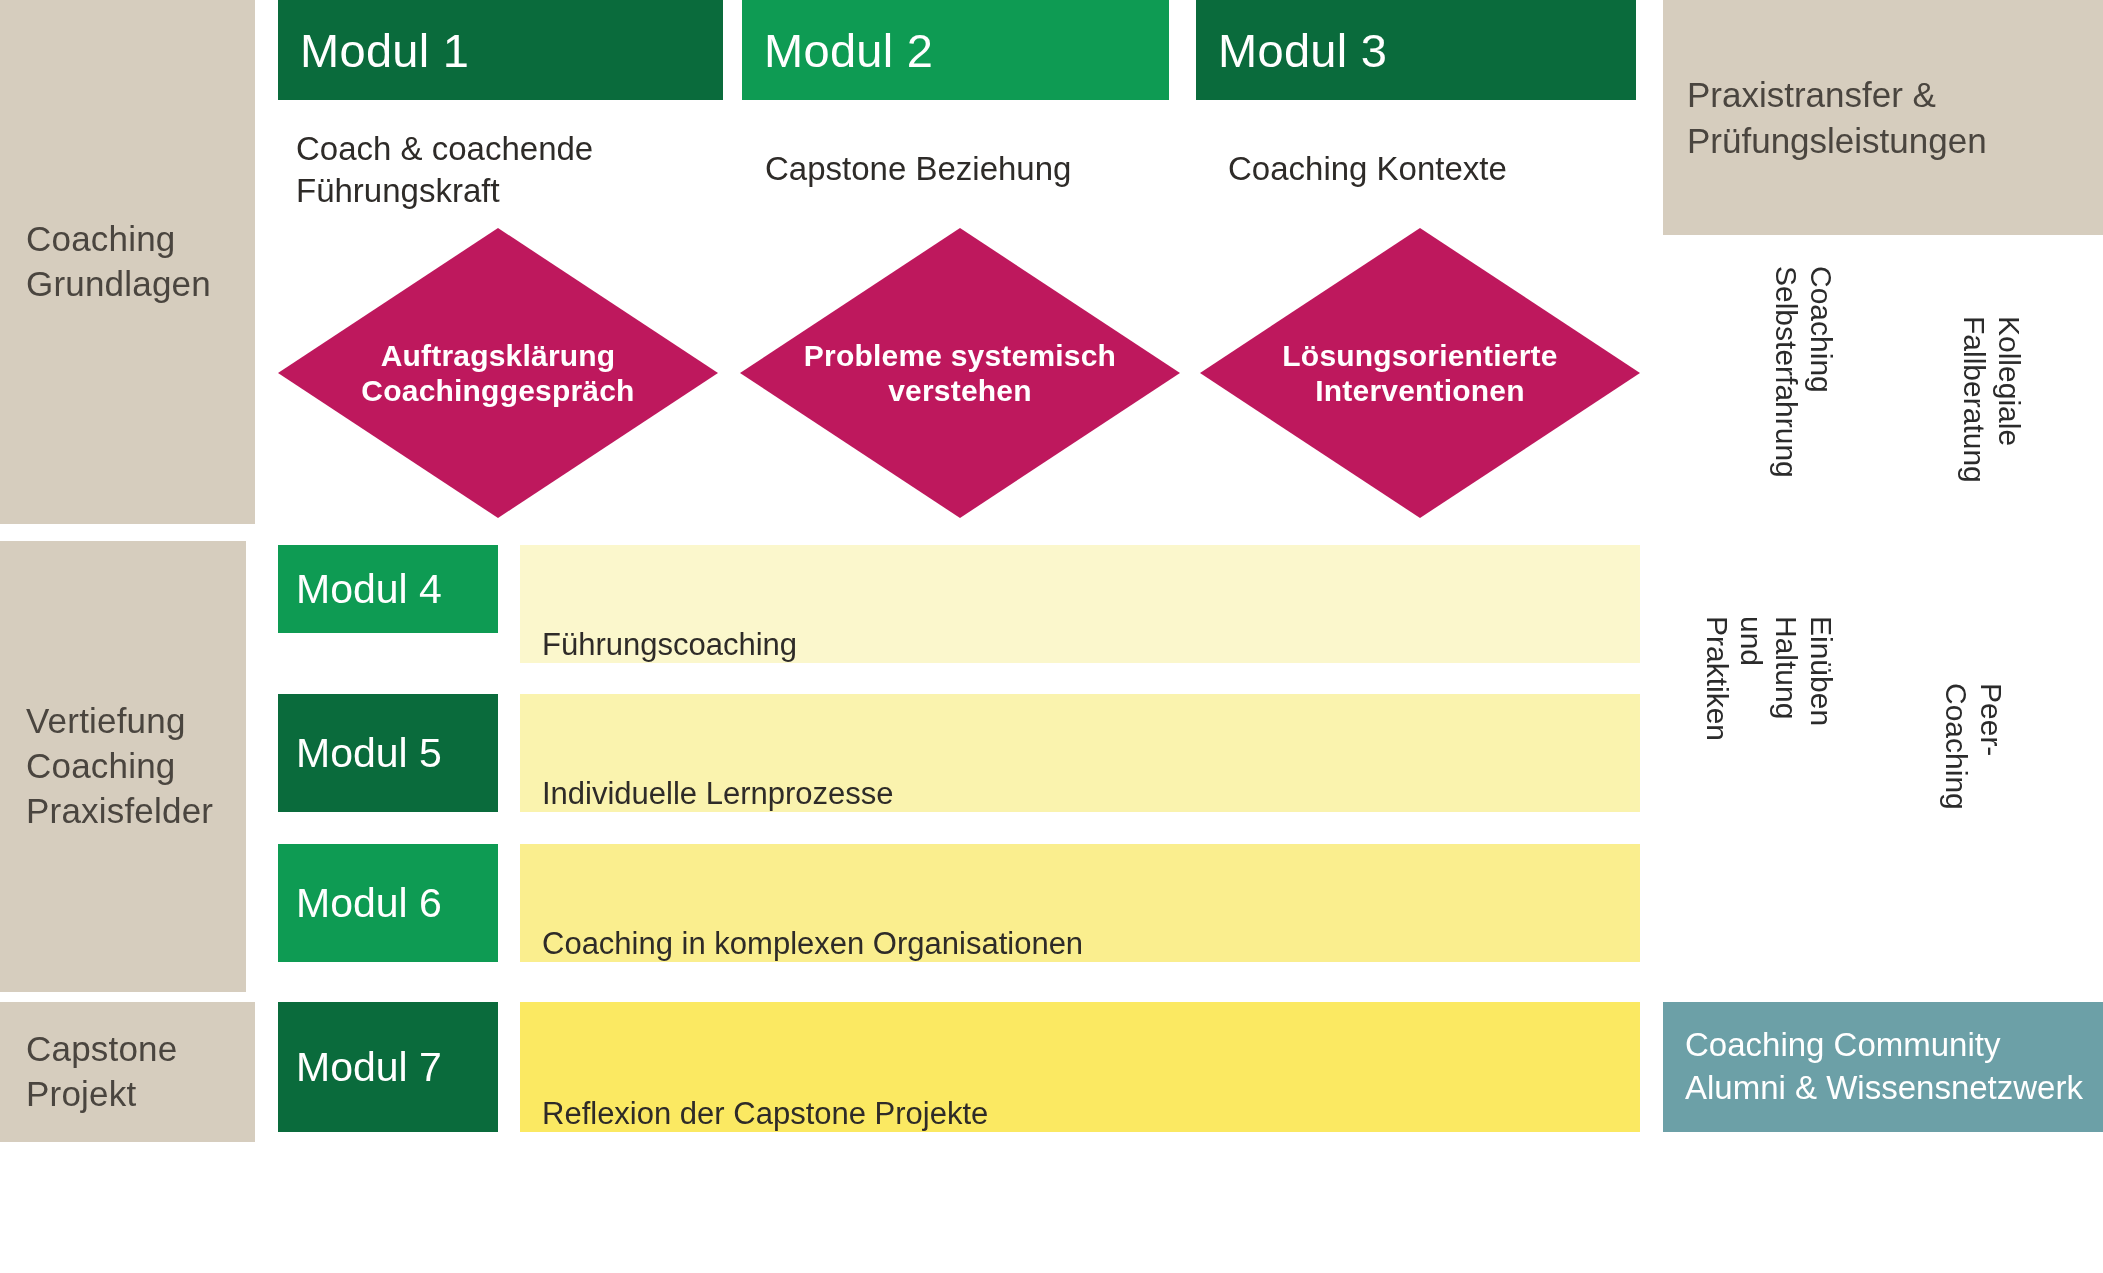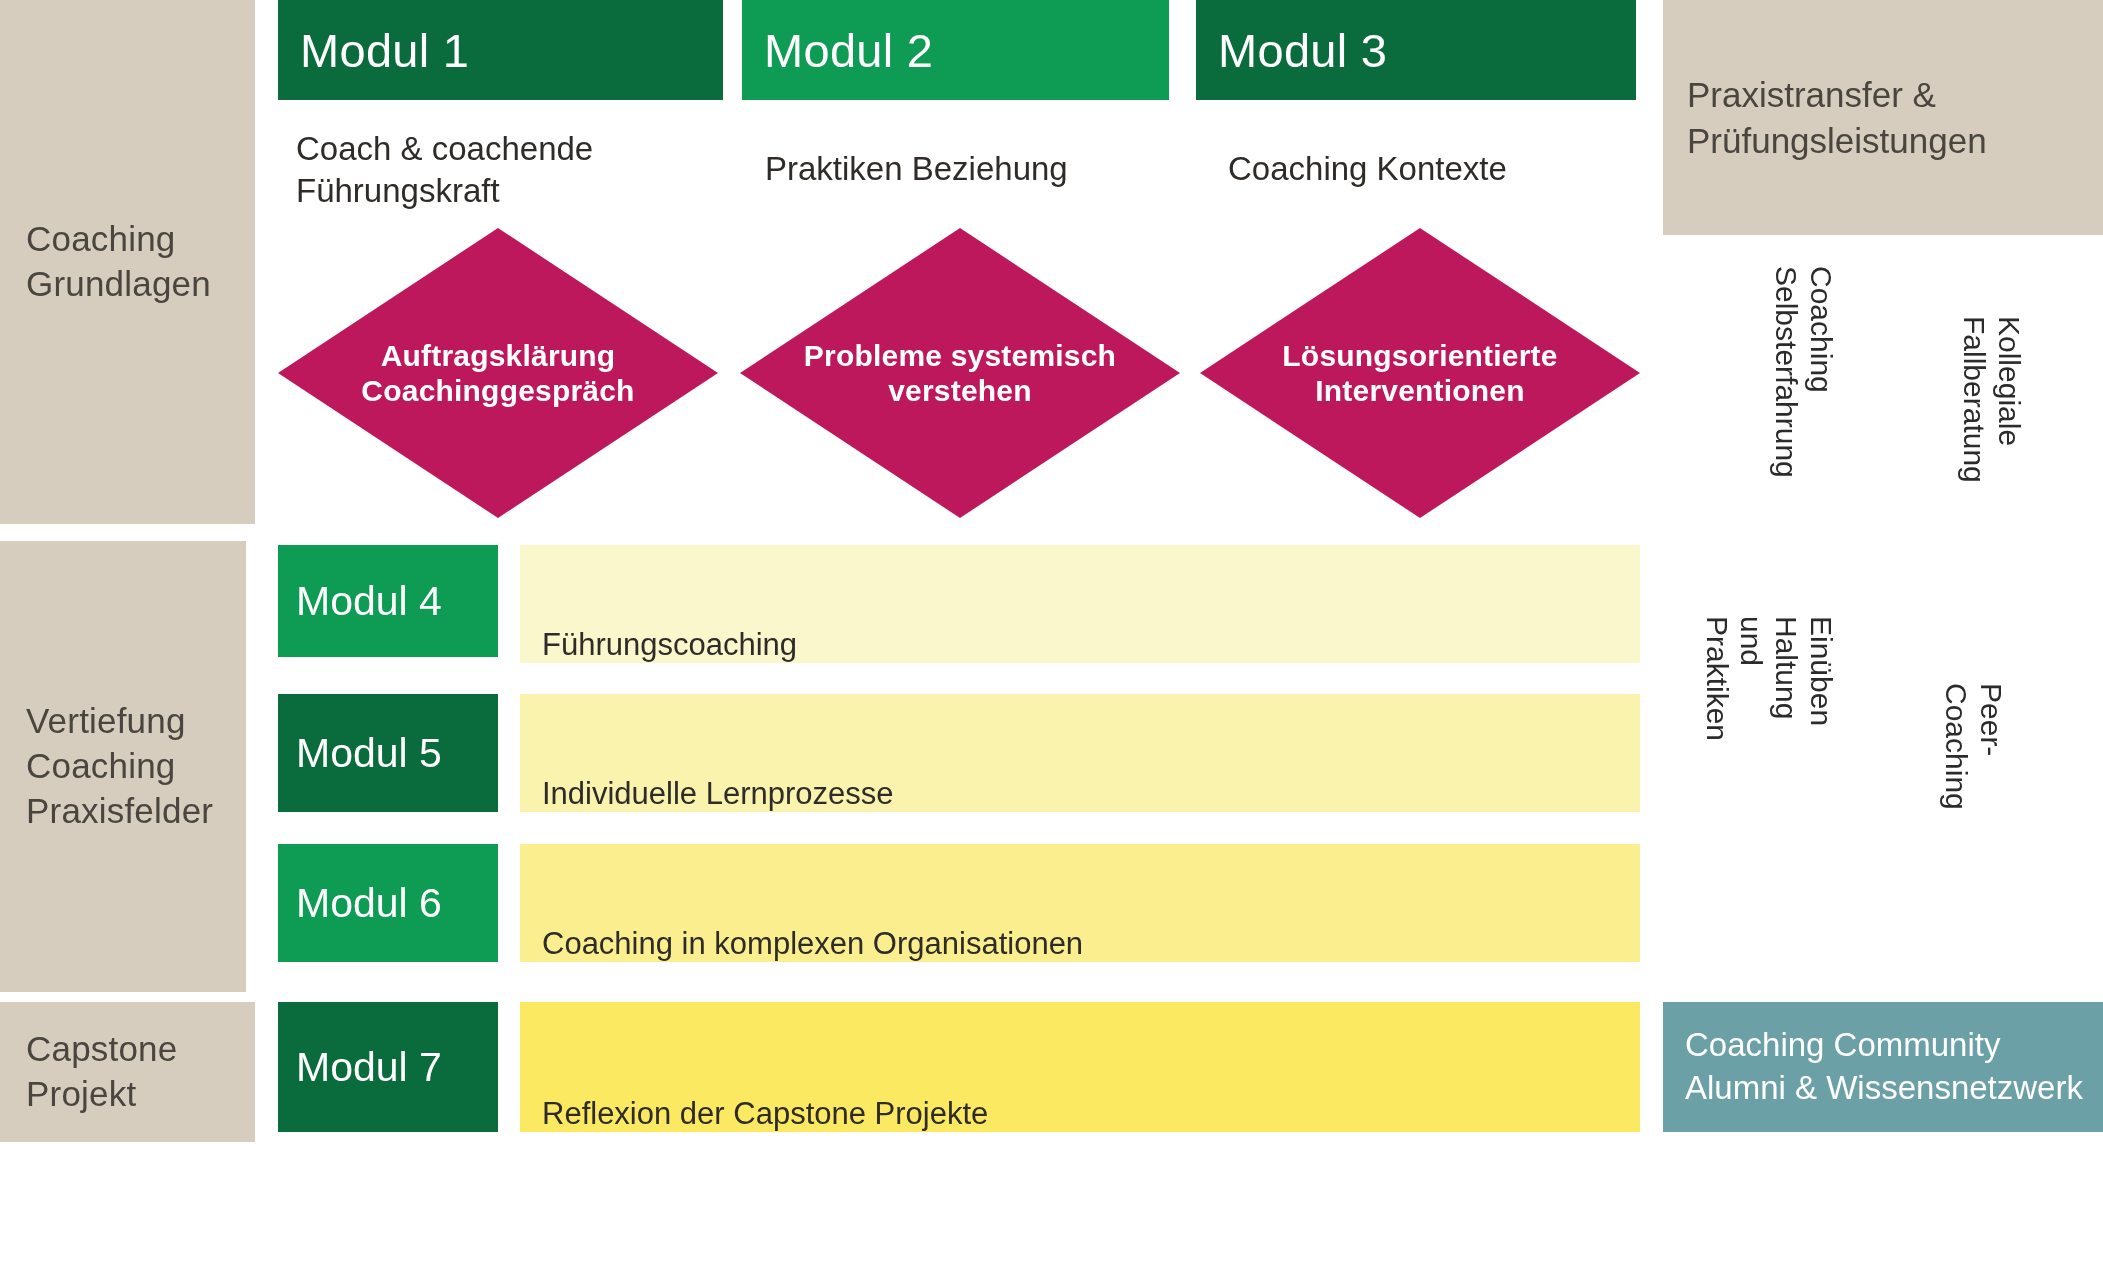--- a/index.html
+++ b/index.html
@@ -66,36 +66,36 @@
 <div class="abs sub" style="left:296px;top:128px;width:420px;white-space:pre-line;">Coach &amp; coachende
 Führungskraft</div>
 <div class="abs diamond" style="left:278px;top:228px;width:440px;height:290px;">
   <span style="white-space:pre-line;">Auftragsklärung
 Coachinggespräch</span>
 </div>
 
 <div class="abs mod-head green-mid" style="left:742px;top:0;width:427px;height:100px;">
   <span>Modul 2</span>
 </div>
-<div class="abs sub" style="left:765px;top:148px;width:420px;white-space:pre-line;">Praktiken Beziehung</div>
+<div class="abs sub" style="left:765px;top:148px;width:420px;white-space:pre-line;">Capstone Beziehung</div>
 <div class="abs diamond" style="left:740px;top:228px;width:440px;height:290px;">
   <span style="white-space:pre-line;">Probleme systemisch
 verstehen</span>
 </div>
 
 <div class="abs mod-head green-dark" style="left:1196px;top:0;width:440px;height:100px;">
   <span>Modul 3</span>
 </div>
 <div class="abs sub" style="left:1228px;top:148px;width:420px;white-space:pre-line;">Coaching Kontexte</div>
 <div class="abs diamond" style="left:1200px;top:228px;width:440px;height:290px;">
   <span style="white-space:pre-line;">Lösungsorientierte
 Interventionen</span>
 </div>
 
-<div class="abs row-chip" style="left:278px;top:545px;width:220px;height:112px;background:#0E9B53;">
+<div class="abs row-chip" style="left:278px;top:545px;width:220px;height:88px;background:#0E9B53;">
   <span>Modul 4</span>
 </div>
 <div class="abs row-bar" style="left:520px;top:545px;width:1120px;height:118px;background:#FBF7CC;">
   <span>Führungscoaching</span>
 </div>
 
 <div class="abs row-chip" style="left:278px;top:694px;width:220px;height:118px;background:#0A6B3C;">
   <span>Modul 5</span>
 </div>
 <div class="abs row-bar" style="left:520px;top:694px;width:1120px;height:118px;background:#FAF3AE;">

